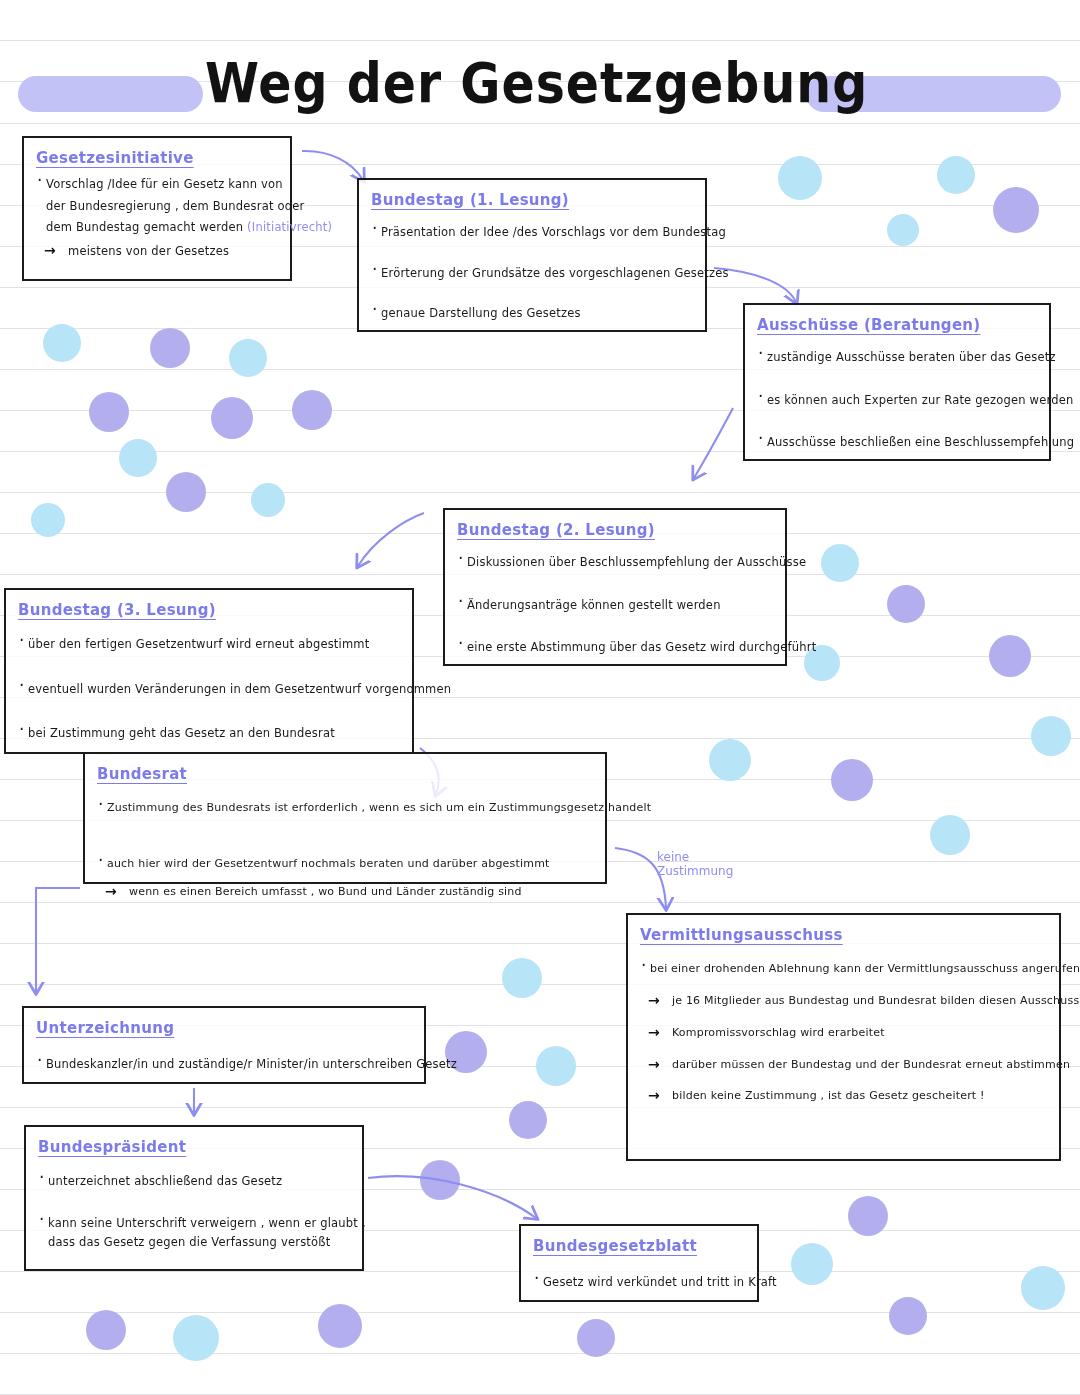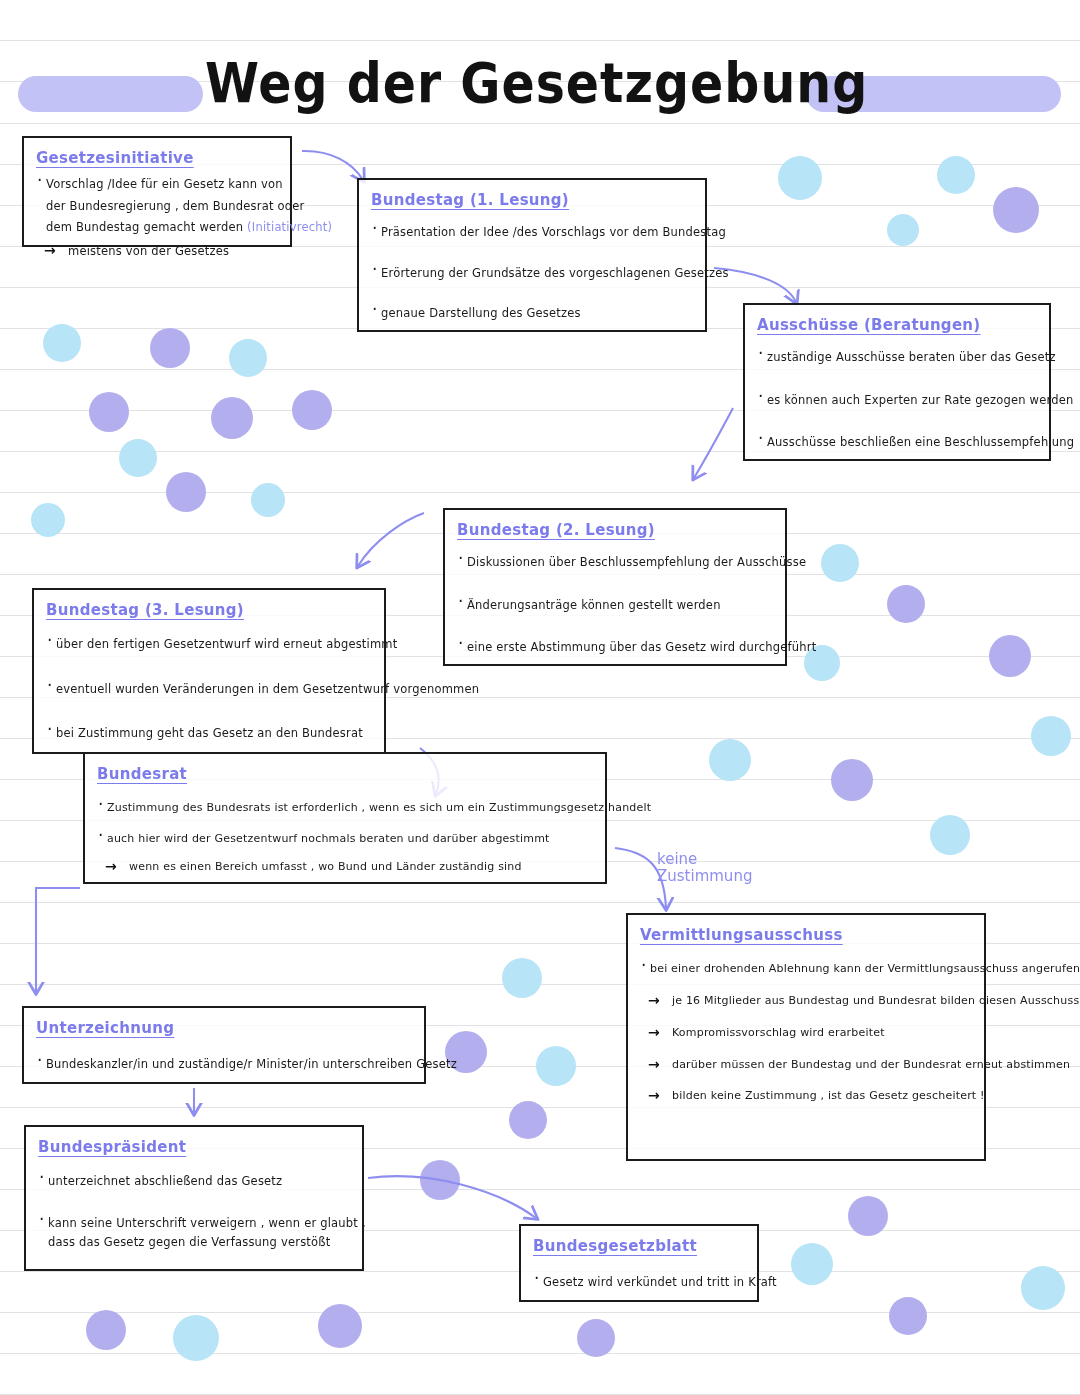--- a/index.html
+++ b/index.html
@@ -107,39 +107,39 @@
   .line.arrow::before {
     content:"\2192";
     position:absolute; left:8px; top:-1px;
     font-size:14px; line-height:1; color:#111;
     font-weight:bold;
   }
   .line.plain { padding-left:10px; }
   .sub { color:#8e8ef0; }
 
   
-  #box-initiative  { left:22px;  top:136px;  width:270px; height:111px; }
+  #box-initiative  { left:22px;  top:136px;  width:270px; height:145px; }
   #box-bt1         { left:357px; top:178px;  width:350px; height:154px; }
   #box-ausschuesse { left:743px; top:303px;  width:308px; height:158px; }
   #box-bt2         { left:443px; top:508px;  width:344px; height:158px; }
-  #box-bt3         { left:32px;  top:588px;  width:354px; height:166px; }
+  #box-bt3         { left:4px;  top:588px;  width:410px; height:166px; }
   #box-bundesrat   { left:83px;  top:752px;  width:524px; height:132px; }
-  #box-vermittlung { left:626px; top:913px;  width:360px; height:248px; }
+  #box-vermittlung { left:626px; top:913px;  width:435px; height:248px; }
   #box-unterzeich  { left:22px;  top:1006px; width:404px; height:78px; }
   #box-bpraesident { left:24px;  top:1125px; width:340px; height:146px; }
   #box-blatt       { left:519px; top:1224px; width:240px; height:78px; }
 
   #box-bundesrat .line, #box-vermittlung .line { font-size:11px; }
   #box-vermittlung .line { margin-bottom:17px; }
 
   
   #lbl-keine {
     position:absolute; left:657px; top:851px; z-index:5;
     font-family:"DejaVu Sans", sans-serif;
-    font-size:15px; line-height:1.15; color:#8e8ef0;
+    font-size:12px; line-height:1.15; color:#8e8ef0;
   }
 </style>
 </head>
 <body>
 
 <div id="page">
 
   <div id="ruled"></div>
 
   <div id="dots">
@@ -259,21 +259,21 @@
     <div class="lines" style="margin-top:14px;">
       <div class="line bullet" style="margin-bottom:29px;">über den fertigen Gesetzentwurf wird erneut abgestimmt</div>
       <div class="line bullet" style="margin-bottom:29px;">eventuell wurden Veränderungen in dem Gesetzentwurf vorgenommen</div>
       <div class="line bullet">bei Zustimmung geht das Gesetz an den Bundesrat</div>
     </div>
   </div>
 
   <div class="box" id="box-bundesrat">
     <div class="box-title">Bundesrat</div>
     <div class="lines" style="margin-top:14px;">
-      <div class="line bullet" style="margin-bottom:16px;">Zustimmung des Bundesrats ist erforderlich , wenn es sich um ein Zustimmungsgesetz handelt</div>
+      <div class="line bullet" style="margin-bottom:41px;">Zustimmung des Bundesrats ist erforderlich , wenn es sich um ein Zustimmungsgesetz handelt</div>
       <div class="line bullet">auch hier wird der Gesetzentwurf nochmals beraten und darüber abgestimmt</div>
       <div class="line arrow" style="margin-bottom:26px;">wenn es einen Bereich umfasst , wo Bund und Länder zuständig sind</div>
     </div>
   </div>
 
   <div class="box" id="box-vermittlung">
     <div class="box-title">Vermittlungsausschuss</div>
     <div class="lines" style="margin-top:14px;">
       <div class="line bullet">bei einer drohenden Ablehnung kann der Vermittlungsausschuss angerufen werden</div>
       <div class="line arrow">je 16 Mitglieder aus Bundestag und Bundesrat bilden diesen Ausschuss</div>

